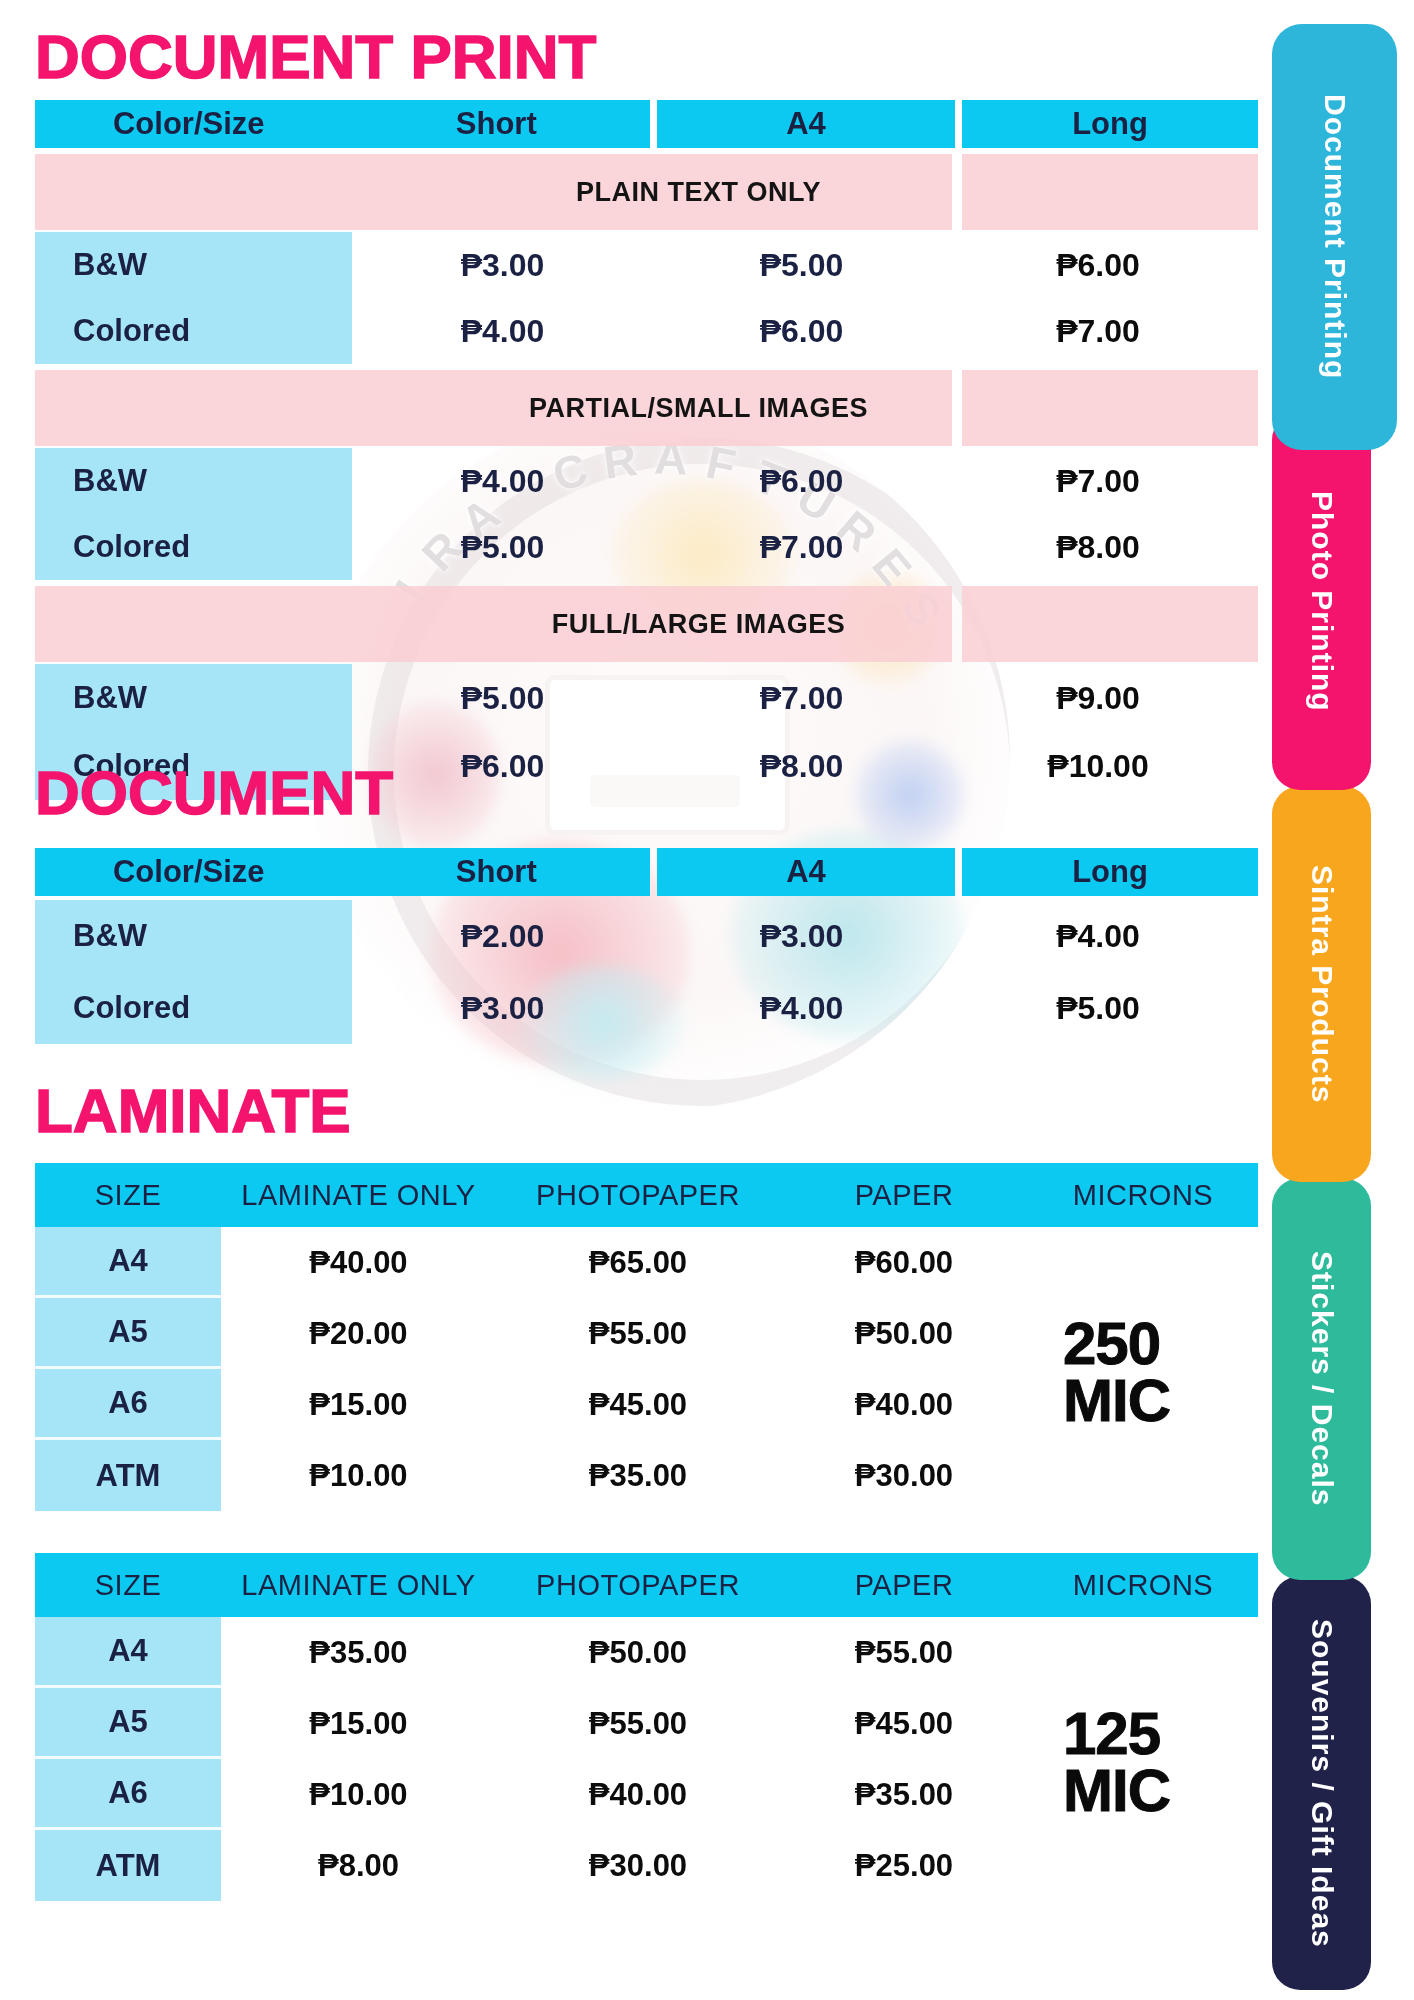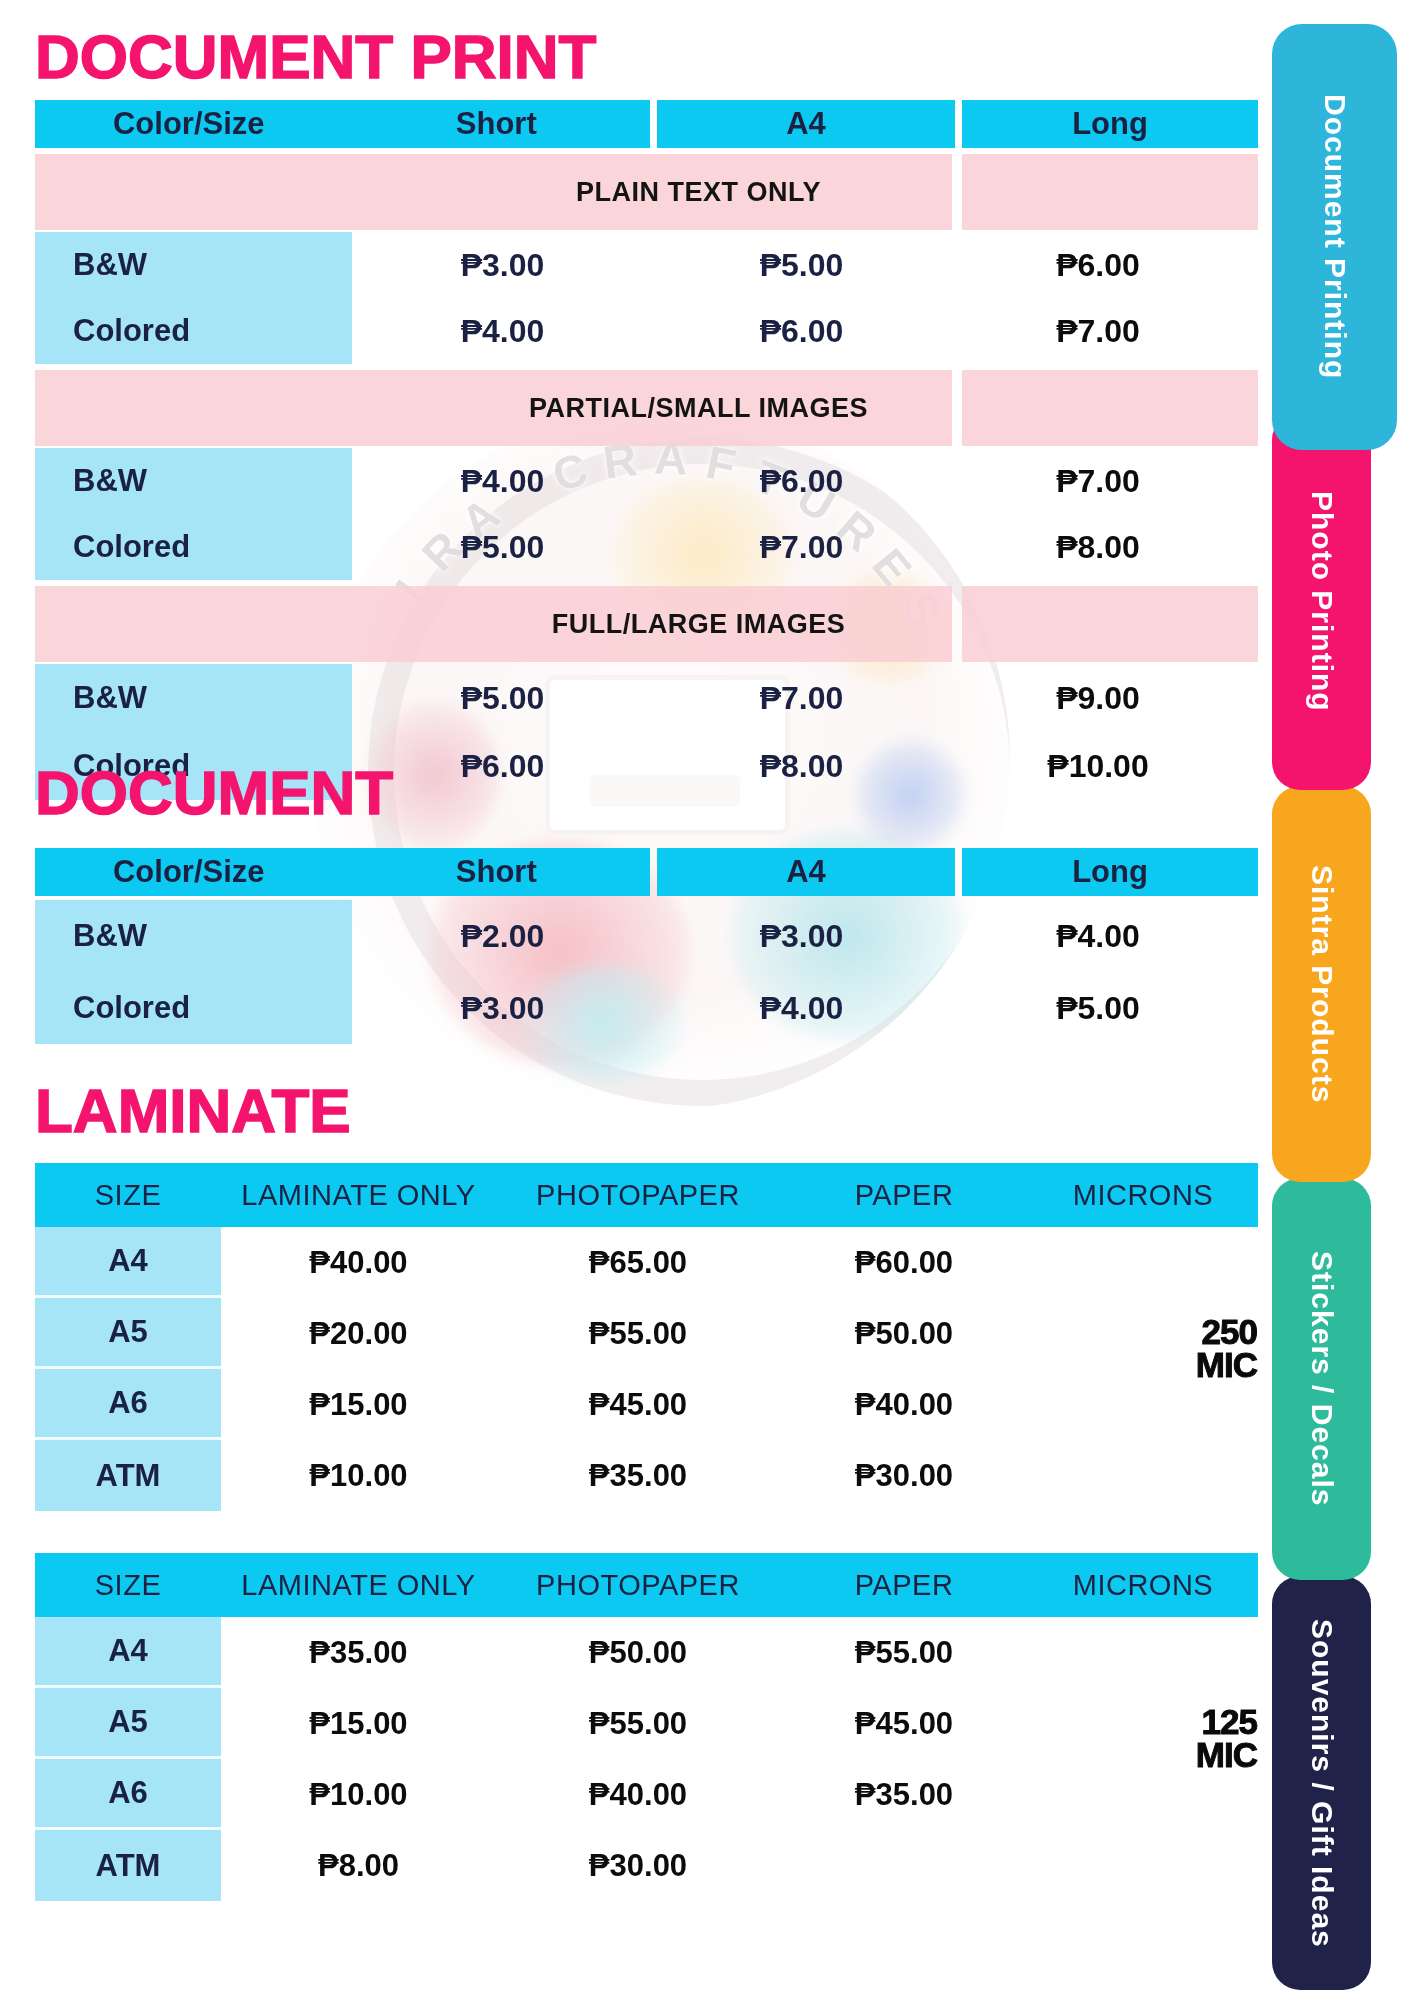--- a/index.html
+++ b/index.html
@@ -60,22 +60,22 @@
   .lam{position:absolute; left:35px; width:1223px; z-index:2;}
   .lam1{top:1163px;} .lam2{top:1553px;}
   .lam-hdr{display:grid; grid-template-columns:186px 275px 284px 248px 230px; height:64px; background:var(--cyan); align-items:center;}
   .lam-hdr span{text-align:center; font-size:29px; font-weight:400; color:var(--navy); letter-spacing:0.5px;}
   .lam-row{display:grid; grid-template-columns:186px 275px 284px 248px 230px; height:71px;}
   .lam-row .size{background:var(--lblue); display:flex; align-items:center; justify-content:center;
     font-size:31px; font-weight:800; color:var(--navy); border-bottom:3px solid rgba(255,255,255,0.85);}
   .lam-row.last .size{border-bottom:none;}
   .lam-row .lprice{display:flex; align-items:center; justify-content:center; font-size:31px; font-weight:800; color:var(--black);}
   .mic{
-    position:absolute; left:992px; width:230px; top:152px; text-align:right;
-    font-size:35px; font-weight:900; line-height:0.95; color:#0a0a0a; letter-spacing:-1px;
+    position:absolute; left:1028px; width:230px; top:152px; text-align:left;
+    font-size:60px; font-weight:900; line-height:0.95; color:#0a0a0a; letter-spacing:-1px;
     -webkit-text-stroke:1px #0a0a0a;
   }
 
   
   .tab{position:absolute; display:flex; align-items:center; justify-content:center; border-radius:28px;}
   .tab span{writing-mode:vertical-rl; color:#ffffff; font-weight:800; font-size:30px; letter-spacing:1px; white-space:nowrap;}
   .tab-doc{left:1272px; top:24px;  width:125px; height:426px; z-index:7; border-radius:30px; background:#2db5da;}
   .tab-photo{left:1272px; top:412px; width:99px; height:378px; z-index:6; background:#f4146e;}
   .tab-sintra{left:1272px; top:786px; width:99px; height:396px; z-index:5; background:#f8a61e;}
   .tab-stick{left:1272px; top:1178px; width:99px; height:402px; z-index:4; background:#2dbb9c;}
@@ -331,20 +331,21 @@
       <div class="size">A6</div>
       <div class="lprice">₱10.00</div>
       <div class="lprice">₱40.00</div>
       <div class="lprice">₱35.00</div>
       <div></div>
     </div>
     <div class="lam-row last">
       <div class="size">ATM</div>
       <div class="lprice">₱8.00</div>
       <div class="lprice">₱30.00</div>
+      <div class="lprice">₱25.00</div>
       <div></div>
     </div>
     <div class="mic">
       <div>125</div>
       <div>MIC</div>
     </div>
   </div>
 
   <div class="tab tab-doc">
     <span>Document Printing</span>

